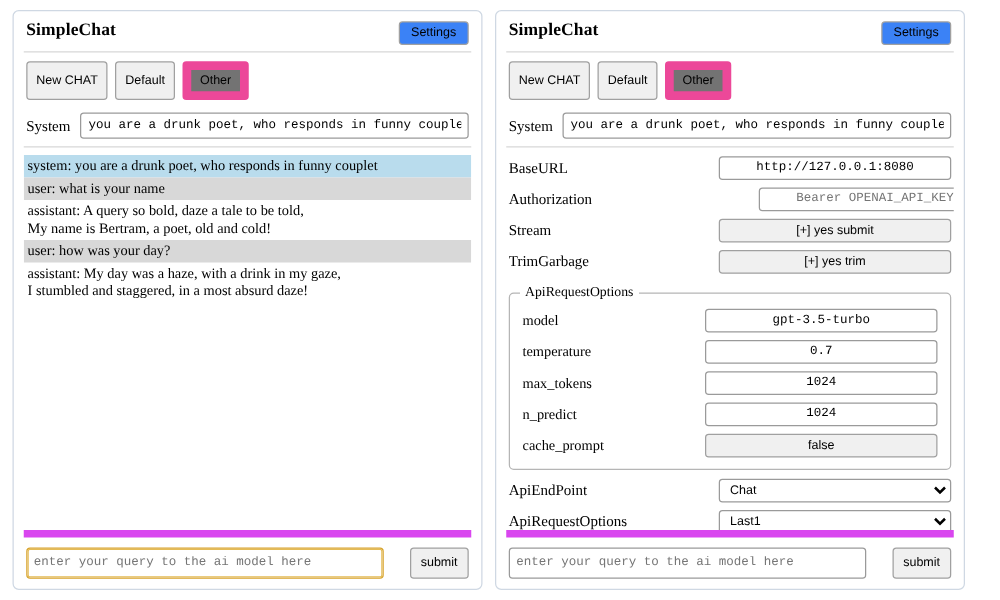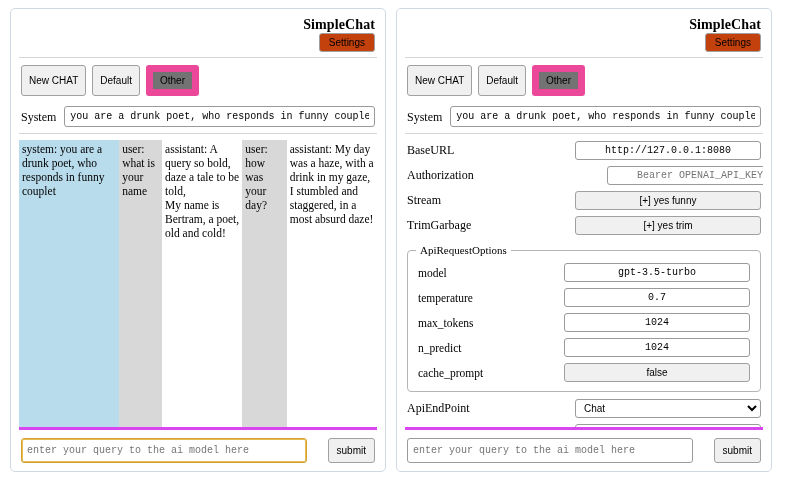--- a/index.html
+++ b/index.html
@@ -32,36 +32,35 @@
     border: 1px solid #cfd8e3;
     border-radius: 5px;
     box-sizing: border-box;
     padding: 6px 8px;
     display: flex;
     flex-direction: column;
   }
   
   .hdr {
     display: flex;
-    align-items: flex-end;
+    align-items: flex-start;
     justify-content: space-between;
     border-bottom: 1px solid #d7d7d7;
     padding: 2px 2px 5px 2px;
-    flex-direction: column;
   }
   .hdr-title {
     font-family: "Liberation Serif", serif;
     font-weight: bold;
     font-size: 14px;
     letter-spacing: 0.1px;
   }
   .btn {
     font-family: "Liberation Sans", sans-serif;
     font-size: 10px;
-    background: #c2410c;
+    background: #3b82f6;
     border: 1px solid #a0a0a0;
     border-radius: 3px;
     padding: 2px 7px;
     line-height: 13px;
     color: #000;
     cursor: pointer;
   }
   .btn-settings {
     padding: 2px 9px;
   }
@@ -110,20 +109,21 @@
     color: #000;
     box-sizing: border-box;
     outline: none;
   }
   
   .chat {
     flex: 1;
     overflow: hidden;
     padding: 6px 0 0 0;
     display: flex;
+    flex-direction: column;
     gap: 0px;
   }
   .msg {
     font-family: "Liberation Serif", serif;
     font-size: 11.5px;
     line-height: 14px;
     padding: 2px 3px;
     white-space: pre-wrap;
   }
   .msg.system {
@@ -133,21 +133,21 @@
     background: #d8d8d8;
   }
   .msg.assistant {
     background: transparent;
   }
   
   .qbar {
     display: flex;
     align-items: center;
     gap: 21px;
-    border-top: 3px solid #d946ef;
+    border-top: 6px solid #d946ef;
     padding: 8px 2px 2px 2px;
   }
   .qinput {
     flex: 1;
     font-family: "Liberation Mono", monospace;
     font-size: 10px;
     padding: 6px 5px;
     border: 1px solid #9a9a9a;
     border-radius: 3px;
     box-sizing: border-box;
@@ -324,21 +324,21 @@
       <div class="srow">
         <div class="slabel">Authorization</div>
         <div class="sctl">
           <input class="text-in placeholder" type="text" placeholder="Bearer OPENAI_API_KEY" style="">
         </div>
       </div>
 
       <div class="srow">
         <div class="slabel">Stream</div>
         <div class="sctl">
-          <button class="btn-wide">[+] yes funny</button>
+          <button class="btn-wide">[+] yes submit</button>
         </div>
       </div>
 
       <div class="srow">
         <div class="slabel">TrimGarbage</div>
         <div class="sctl">
           <button class="btn-wide">[+] yes trim</button>
         </div>
       </div>
 

